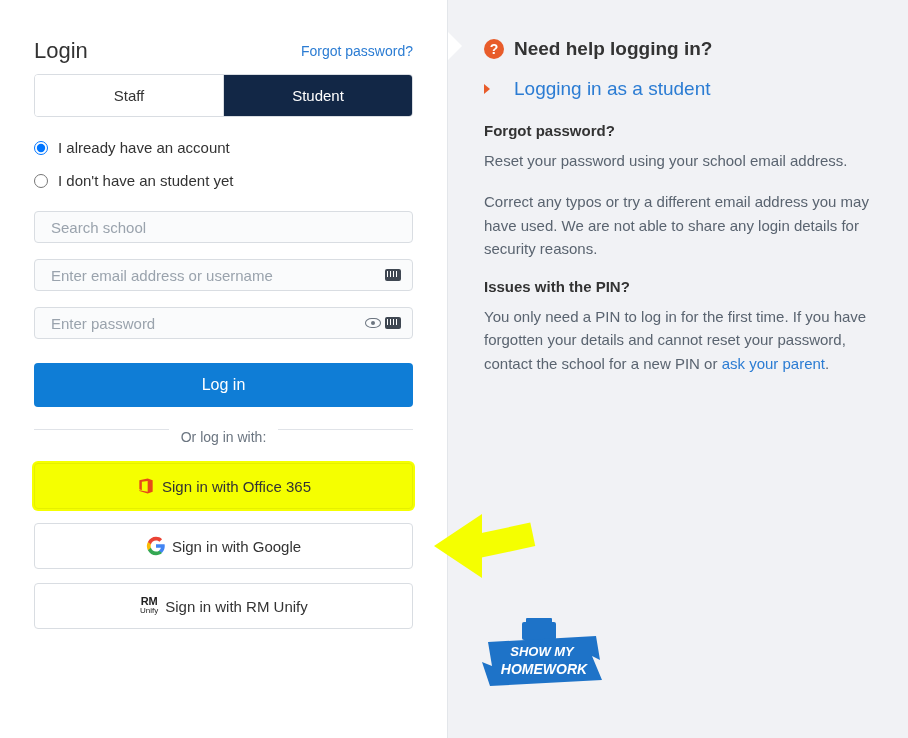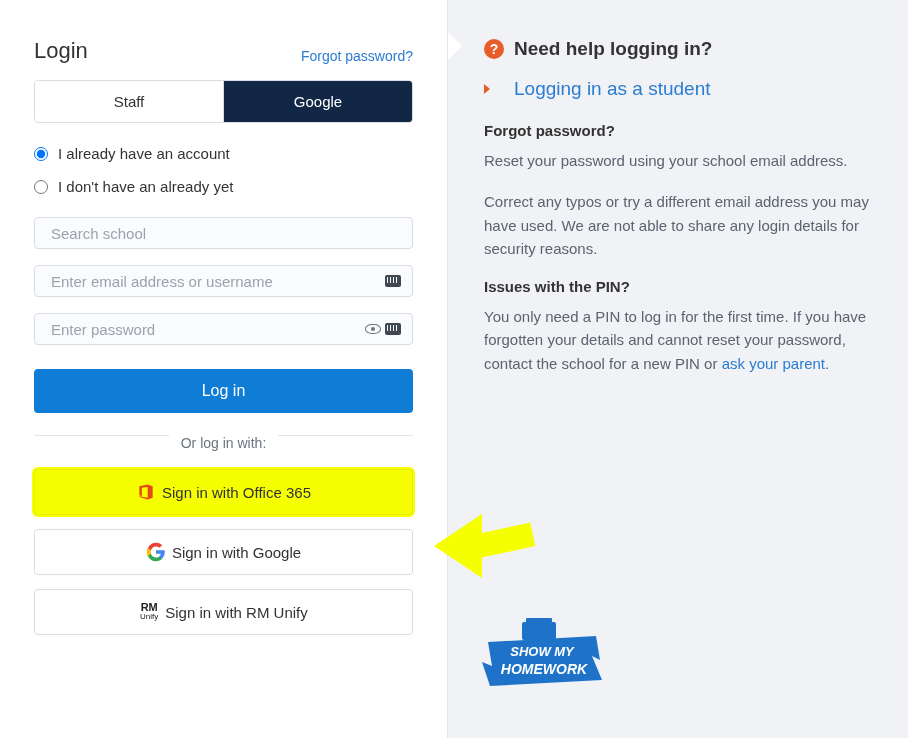--- a/index.html
+++ b/index.html
@@ -15,22 +15,22 @@
   .left-panel {
     background: #fff;
     width: 448px;
     padding: 38px 34px 34px 34px;
     border-right: 1px solid #e3e6ea;
     position: relative;
   }
   .login-header {
     display: flex;
     justify-content: space-between;
-    align-items: flex-end;
-    margin-bottom: 16px;
+    align-items: center;
+    margin-bottom: 10px;
   }
   .login-title {
     font-size: 22px;
     font-weight: 500;
     color: #333;
   }
   .forgot-link {
     color: #2b7cd3;
     font-size: 14px;
     text-decoration: none;
@@ -235,30 +235,30 @@
 <div class="notch"></div>
 
 <div class="left-panel">
   <div class="login-header">
     <div class="login-title">Login</div>
     <a href="#" class="forgot-link">Forgot password?</a>
   </div>
 
   <div class="tabs">
     <div class="tab">Staff</div>
-    <div class="tab active">Google</div>
+    <div class="tab active">Student</div>
   </div>
 
   <div class="radio-row">
     <input type="radio" name="acct" checked="" style="">
     <label>I already have an account</label>
   </div>
   <div class="radio-row" style="margin-bottom:22px;">
     <input type="radio" name="acct" style="">
-    <label>I don't have an already yet</label>
+    <label>I don't have an student yet</label>
   </div>
 
   <div class="input-wrap">
     <input class="text-input" placeholder="Search school" style="">
   </div>
   <div class="input-wrap">
     <input class="text-input" placeholder="Enter email address or username" style="">
     <span class="input-icon">
         <span class="kb-icon"></span>
       </span>

